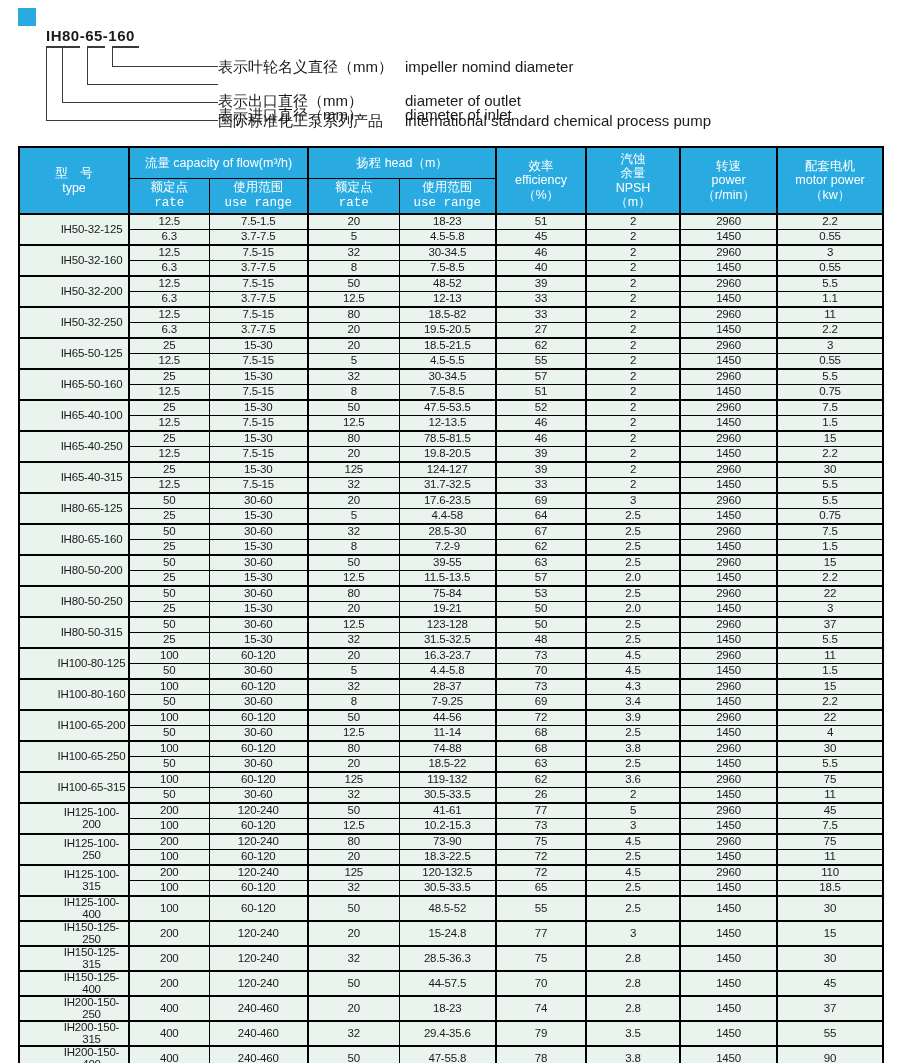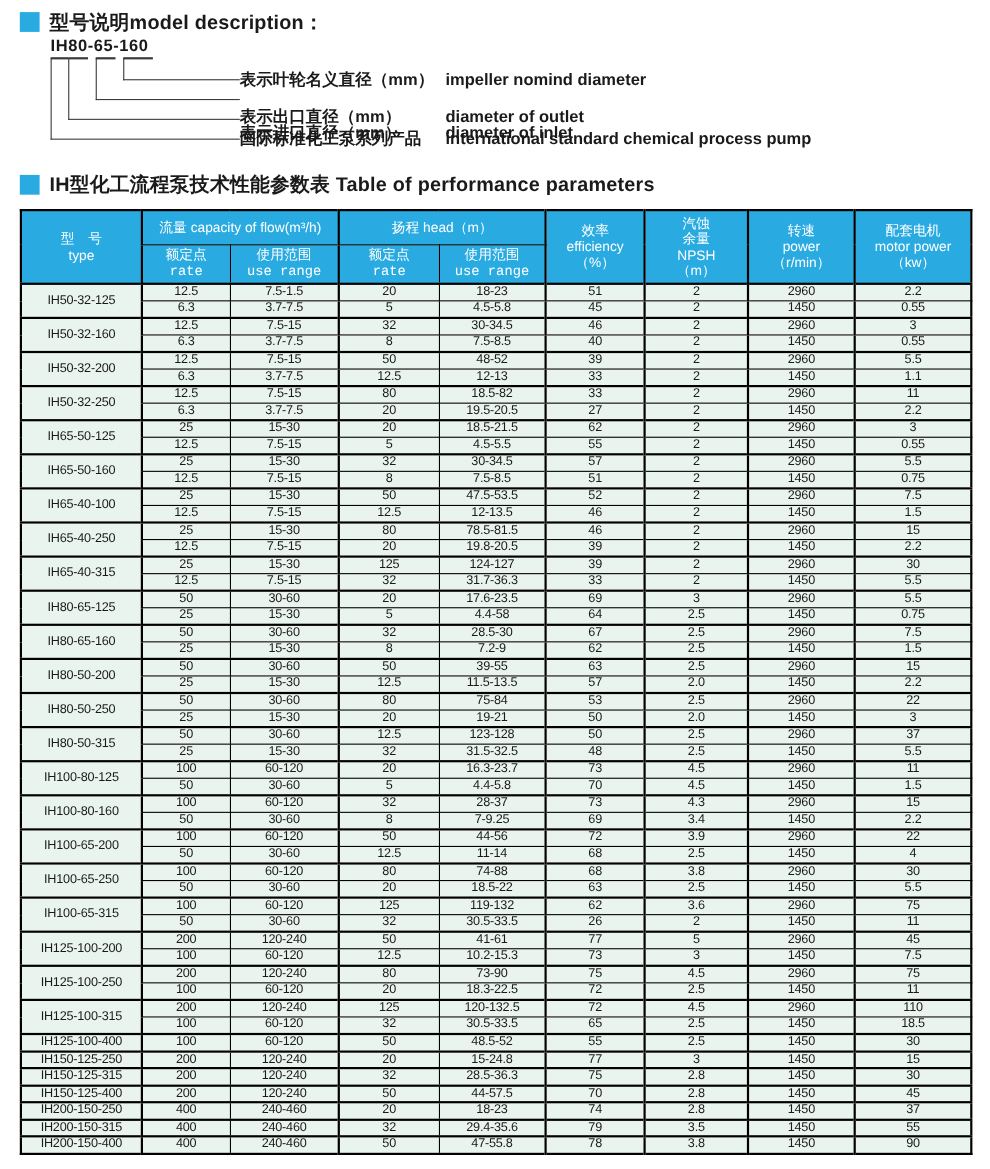--- a/index.html
+++ b/index.html
@@ -12,47 +12,46 @@
   .section-title.first { padding-top:8px; }
   .sq { width:18px; height:18px; background:#29abe2; flex:0 0 auto; }
   .title-text { font-size:18px; font-weight:700; letter-spacing:0.2px; }
 
   
   .diagram { position:relative; width:900px; height:110px; }
   .model-code { position:absolute; left:46px; top:1px; font-size:15px; font-weight:600; letter-spacing:0.5px; }
   .tick { position:absolute; top:20px; height:2px; background:#3a3a3a; }
   .lshape { position:absolute; top:21px; border-left:1.5px solid #3a3a3a; border-bottom:1.5px solid #3a3a3a; }
   .dlabel { position:absolute; left:218px; height:18px; line-height:18px; font-size:15px; white-space:nowrap; }
-  .dlabel .zh { font-weight:700;text-align:right; }
-  .dlabel .en { position:absolute; left:187px; top:0; font-weight:700; }
+  .dlabel .zh { font-weight:400;text-align:right; }
+  .dlabel .en { position:absolute; left:187px; top:0; font-weight:400; }
 
   
   .perf-table { border-collapse:collapse; table-layout:fixed; margin:10px 0 0 18px; width:864px;
                 border:2.5px solid #000; }
   .perf-table th, .perf-table td { border:1px solid #000; text-align:center; vertical-align:middle; overflow:hidden; }
   thead th { background:#29abe2; color:#ffffff; font-weight:400; }
   thead { border-bottom:2px solid #000; }
   .th-line { display:block; line-height:1.16; font-size:12.5px; }
   .hrow1 th { height:31px; }
   .hrow2 th { height:36px;font-family:Liberation Mono, monospace; }
   .bl2 { border-left-width:2px !important; }
   tbody td { background:#e9f4ee; font-size:11.5px; height:15.5px; padding:0 2px; line-height:1;
              letter-spacing:-0.2px; }
   tbody tr.group-start td { border-top:2px solid #000; }
-  tbody td.model-cell { font-size:11.5px; }
+  tbody td.model-cell { font-size:11.5px;padding-left:37px; }
   tbody td.c1, tbody td.c3, tbody td.c5, tbody td.c6, tbody td.c7, tbody td.c8 { border-left-width:2px; }
 </style>
 </head>
 <body>
 
 <div class="page">
 
   <div class="section-title first">
     <span class="sq"></span>
-    <span class="title-text">型号说明model description：</span>
   </div>
 
   <div class="diagram">
     <span class="model-code">IH80-65-160</span>
 
     <span class="tick" style="left:46px;width:16px;"></span>
     <span class="tick" style="left:62px;width:18px;"></span>
     <span class="tick" style="left:87px;width:18px;"></span>
     <span class="tick" style="left:112px;width:27px;"></span>
 
@@ -72,24 +71,20 @@
     <div class="dlabel" style="top:80px;">
       <span class="zh">表示进口直径（mm）</span>
       <span class="en">diameter of inlet</span>
     </div>
     <div class="dlabel" style="top:86px;">
       <span class="zh">国际标准化工泵系列产品</span>
       <span class="en">international standard chemical process pump</span>
     </div>
   </div>
 
-  <div class="section-title" style="margin-top:14px;">
-    <span class="sq"></span>
-    <span class="title-text">IH型化工流程泵技术性能参数表  Table of performance parameters</span>
-  </div>
 
   <table class="perf-table">
     <colgroup>
       <col style="width:110px">
         <col style="width:80px">
         <col style="width:99px">
       <col style="width:91px">
         <col style="width:97px">
         <col style="width:90px">
       <col style="width:94px">
@@ -326,21 +321,21 @@
           <td class="c4">124-127</td>
           <td class="c5">39</td>
           <td class="c6">2</td>
           <td class="c7">2960</td>
           <td class="c8">30</td>
         </tr>
         <tr>
           <td class="c1">12.5</td>
           <td class="c2">7.5-15</td>
           <td class="c3">32</td>
-          <td class="c4">31.7-36.3</td>
+          <td class="c4">31.7-32.5</td>
           <td class="c5">33</td>
           <td class="c6">2</td>
           <td class="c7">1450</td>
           <td class="c8">5.5</td>
         </tr>
         <tr class="group-start">
           <td rowspan="2" class="model-cell">IH80-65-125</td>
           <td class="c1">50</td>
           <td class="c2">30-60</td>
           <td class="c3">20</td>

